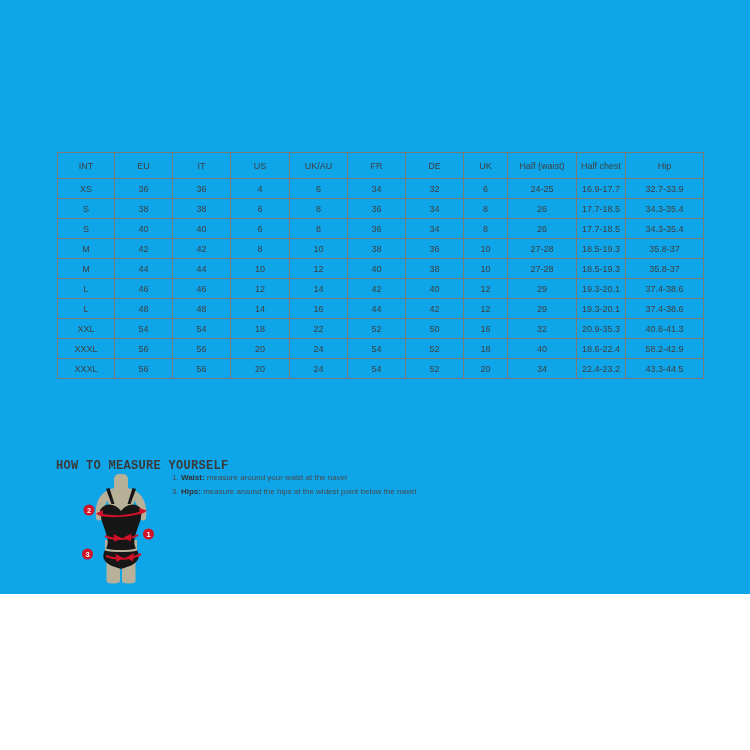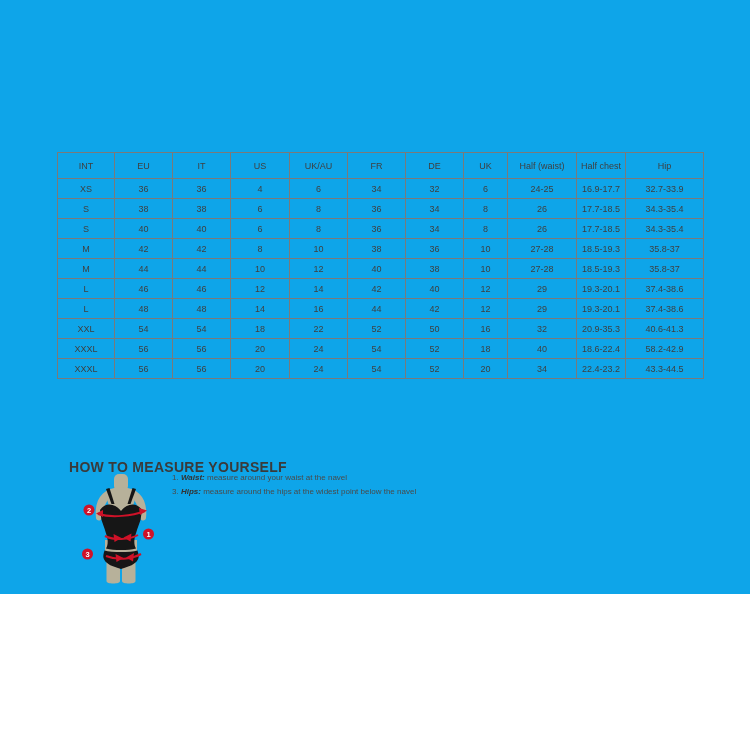--- a/index.html
+++ b/index.html
@@ -12,32 +12,32 @@
     border-collapse:collapse; table-layout:fixed;
   }
   table.size-table th, table.size-table td {
     border:1px solid #7a7a7a; text-align:center; vertical-align:middle;
     font-size:9px; color:#3f3f3f; font-weight:normal; padding:0;
     overflow:hidden; white-space:nowrap;
   }
   table.size-table thead th { height:25px; }
   table.size-table tbody td { height:19px; }
   .measure-heading {
-    position:absolute; left:69px; top:459px;
-    font-size:14px; font-weight:bold; letter-spacing:0.3px; color:#3a3a3a;
+    position:absolute; left:56px; top:459px;
+    font-size:12px; font-weight:bold; letter-spacing:0.3px; color:#3a3a3a;font-family:Liberation Mono, monospace;
   }
   .figure-wrap { position:absolute; left:76px; top:468px; width:92px; height:132px; }
   ol.steps {
     position:absolute; left:172px; top:474px; margin:0; padding:0;
     list-style:none;
   }
   ol.steps li {
     font-size:8px; color:#4a4a4a; margin:0 0 5px 0; line-height:8.5px; white-space:nowrap;
   }
-  ol.steps .step-label { font-weight:bold; color:#333333;font-style:italic; }
+  ol.steps .step-label { font-weight:bold; color:#333333; }
 </style>
 </head>
 <body>
 
 <div class="page">
 
   <table class="size-table">
     <colgroup>
       <col style="width:57px">
         <col style="width:58px">

